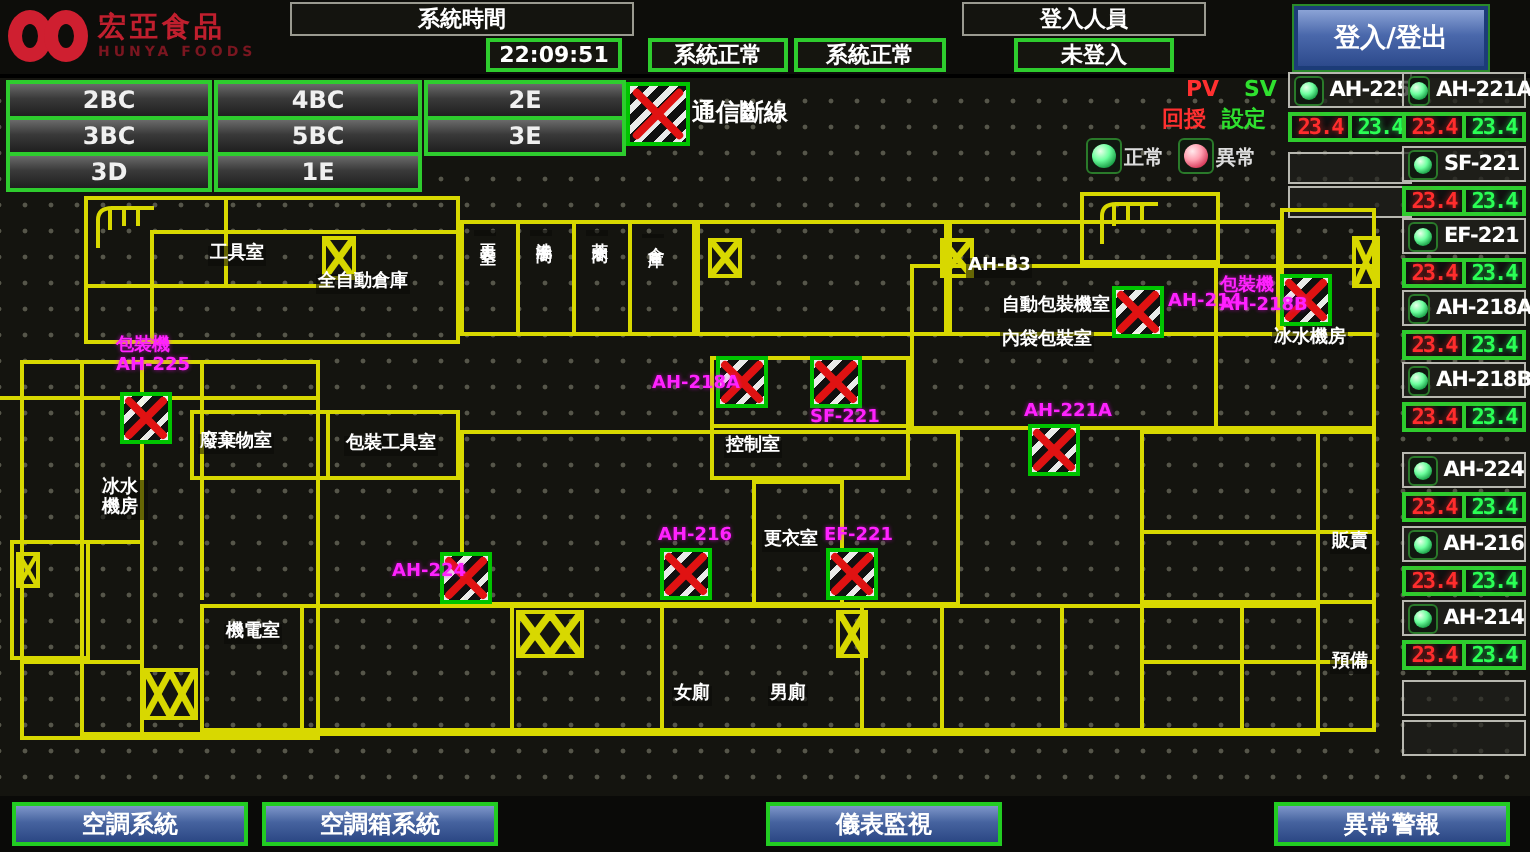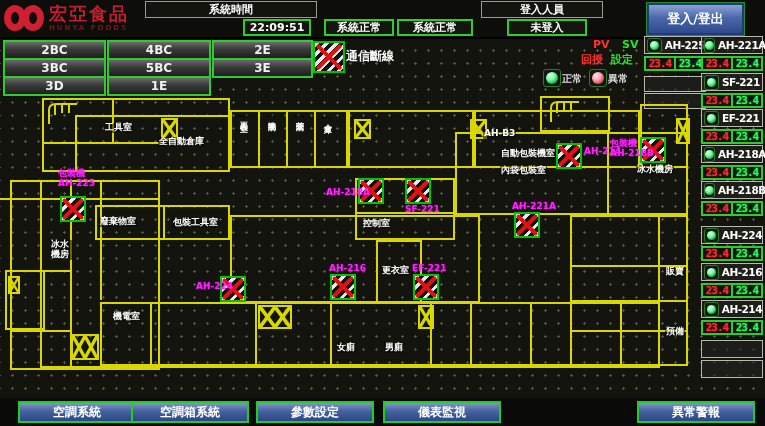--- a/index.html
+++ b/index.html
@@ -13,21 +13,21 @@
             display:flex;align-items:center;justify-content:center;}
   .gfield{position:absolute;border:2px solid #2ecc2e;background:#15150f;color:#fff;font-size:11px;font-weight:bold;
           display:flex;align-items:center;justify-content:center;white-space:nowrap;}
   #login-btn{position:absolute;left:647px;top:3px;width:93px;height:28px;border:2px solid #1c3c78;outline:1px solid #2a8a2a;
      background:linear-gradient(#8ba3d6,#4a68ab 45%,#2d4a8c);color:#fff;font-size:13px;font-weight:bold;
      display:flex;align-items:center;justify-content:center;cursor:pointer;}
   #logo{position:absolute;left:4px;top:1px;width:158px;height:34px;display:flex;align-items:center;gap:5px;}
   .ring{width:22px;height:26px;border:7px solid #cf1f30;border-radius:50%;box-sizing:border-box;}
   .ring+.ring{margin-left:-9px;}
   .logotext{display:flex;flex-direction:column;line-height:1;}
-  .logotext .t1{color:#c01f2e;font-size:18px;font-weight:bold;letter-spacing:2px;}
+  .logotext .t1{color:#c01f2e;font-size:14px;font-weight:bold;letter-spacing:2px;}
   .logotext .t2{color:#7a1620;font-size:7px;font-weight:bold;letter-spacing:2px;margin-top:2px;}
   
   .fbtn{position:absolute;height:16px;border:2px solid #2ecc2e;color:#f0f0f0;font-size:12px;font-weight:bold;
         background:linear-gradient(#6a6a6a,#3a3a3a 45%,#1f1f1f),radial-gradient(#56564a 1px,transparent 1.4px);
         background-size:auto,13px 13px;display:flex;align-items:center;justify-content:center;cursor:pointer;}
   
   .hatchX{border:2px solid #00c400;background:
       repeating-linear-gradient(135deg,rgba(245,245,245,.95) 0 3px,#101010 3px 7px);}
   .hatchX::before,.hatchX::after{content:"";position:absolute;left:-3px;right:-3px;top:calc(50% - 2px);height:4px;
       background:#e01212;border-radius:2px;}
@@ -389,18 +389,17 @@
  <div class="plabel" style="left:112px;top:275px;">機電室</div>
  <div class="plabel" style="left:665px;top:230px;">販賣</div>
  <div class="plabel" style="left:665px;top:290px;">預備</div>
  <div class="vlabel" style="left:237px;top:78px;">更衣室</div>
  <div class="vlabel" style="left:265px;top:78px;">洗手間</div>
  <div class="vlabel" style="left:293px;top:78px;">茶水間</div>
  <div class="vlabel" style="left:321px;top:80px;">倉庫</div>
 </div>
 
 <div id="footer" class="dots">
-  <div class="nbtn" style="left:6px;margin-left:12px;">空調系統</div>
+  <div class="nbtn" style="left:6px;">空調系統</div>
   <div class="nbtn" style="left:131px;">空調箱系統</div>
-  <div class="nbtn" style="left:256px;">參數設定</div>
   <div class="nbtn" style="left:383px;">儀表監視</div>
   <div class="nbtn" style="left:637px;">異常警報</div>
 </div>
 
 </body></html>

